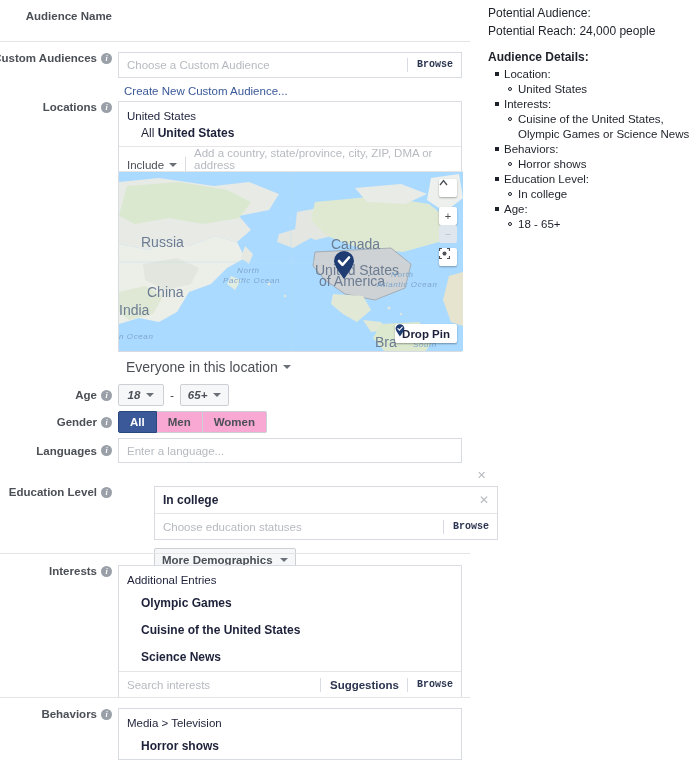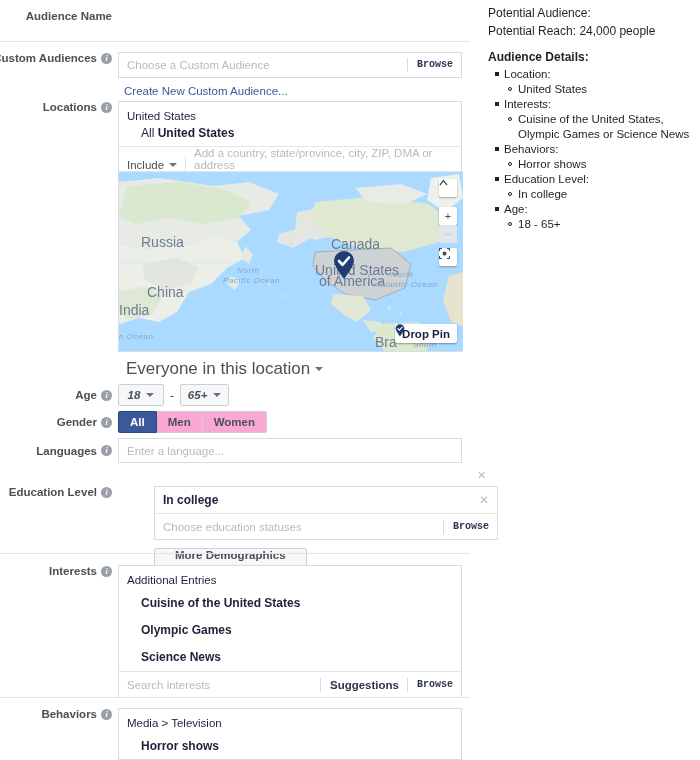--- a/index.html
+++ b/index.html
@@ -75,21 +75,21 @@
   }
   .drop-pin {
     position: absolute; right: 6px; bottom: 8px; background: #fff; border-radius: 2px;
     box-shadow: 0 1px 2px rgba(0,0,0,.35); height: 19px; padding: 0 7px;
     display: flex; align-items: center; gap: 4px; font-size: 11.5px; font-weight: bold; color: #1d2139;
   }
   .map-label { position: absolute; font-size: 8px; color: #6b7c93; white-space: nowrap; }
   .map-label.ocean { font-style: italic; color: #7fa6cc; letter-spacing: .6px; }
   .map-label.big { font-size: 14px; }
 
-  .everyone { font-size: 17px; color: #4b4f56; display: flex; align-items: center; gap: 5px; }
+  .everyone { font-size: 14px; color: #4b4f56; display: flex; align-items: center; gap: 5px; }
 
   
   .sel {
     height: 22px; min-width: 46px; border: 1px solid #ccd0d5; background: #f6f7f9;
     border-radius: 2px; display: inline-flex; align-items: center; justify-content: center;
     gap: 6px; padding: 0 7px; font-size: 11.5px; font-weight: bold; color: #4b4f56;
   }
   .dash { margin: 0 6px; color: #4b4f56; font-size: 11.5px; }
 
   
@@ -103,22 +103,22 @@
   .seg div:last-child { border-radius: 0 2px 2px 0; }
 
   .tagbox { width: 344px; border: 1px solid #d8dce2; background: #fff; }
   .tagrow { display: flex; align-items: center; height: 26px; padding: 0 8px; }
   .tagrow .x { margin-left: auto; color: #b6bac0; font-size: 12px; }
   .tag-strong { font-weight: bold; font-size: 12px; color: #1d2139; }
   .tagbox .foot { border-top: 1px solid #e5e5e5; display: flex; align-items: center; height: 26px; padding-left: 8px; }
 
   .btn-more {
     height: 24px; border: 1px solid #ccd0d5; background: #f6f7f9; border-radius: 2px;
-    display: inline-flex; align-items: center; gap: 7px; padding: 0 20px;
-    font-size: 11.5px; font-weight: bold; color: #4b4f56; flex-direction: column;
+    display: inline-flex; align-items: center; gap: 7px; padding: 0 7px;
+    font-size: 11.5px; font-weight: bold; color: #4b4f56;
   }
 
   .cat-head { font-size: 11.5px; color: #1d2139; padding: 6px 8px 2px 8px; line-height: 16px; }
   .cat-item { font-size: 12px; font-weight: bold; color: #1d2139; padding: 5px 8px 5px 22px; line-height: 17px; }
 
   .outer-x { position: absolute; color: #b6bac0; font-size: 11px; }
 
   
   .side { position: absolute; left: 488px; top: 6px; width: 212px; }
   .side h3 { margin: 0 0 4px 0; font-size: 12px; font-weight: normal; color: #1d2129; }
@@ -342,22 +342,22 @@
 
     <div class="divider" style="top:553px;"></div>
 
     <div class="row" style="top:565px;left:0;">
       <div class="lbl-wrap">
         <span class="lbl-txt">Interests</span>
         <span class="info-icon">i</span>
       </div>
       <div class="tagbox">
         <div class="cat-head">Additional Entries</div>
+        <div class="cat-item">Olympic Games</div>
         <div class="cat-item">Cuisine of the United States</div>
-        <div class="cat-item">Olympic Games</div>
         <div class="cat-item">Science News</div>
         <div class="foot">
           <span class="ph">Search interests</span>
           <span class="sugg" style="margin-left:auto;">Suggestions</span>
           <span class="browse" style="margin-left:0;">Browse</span>
         </div>
       </div>
     </div>
 
     <div class="divider" style="top:697px;"></div>

